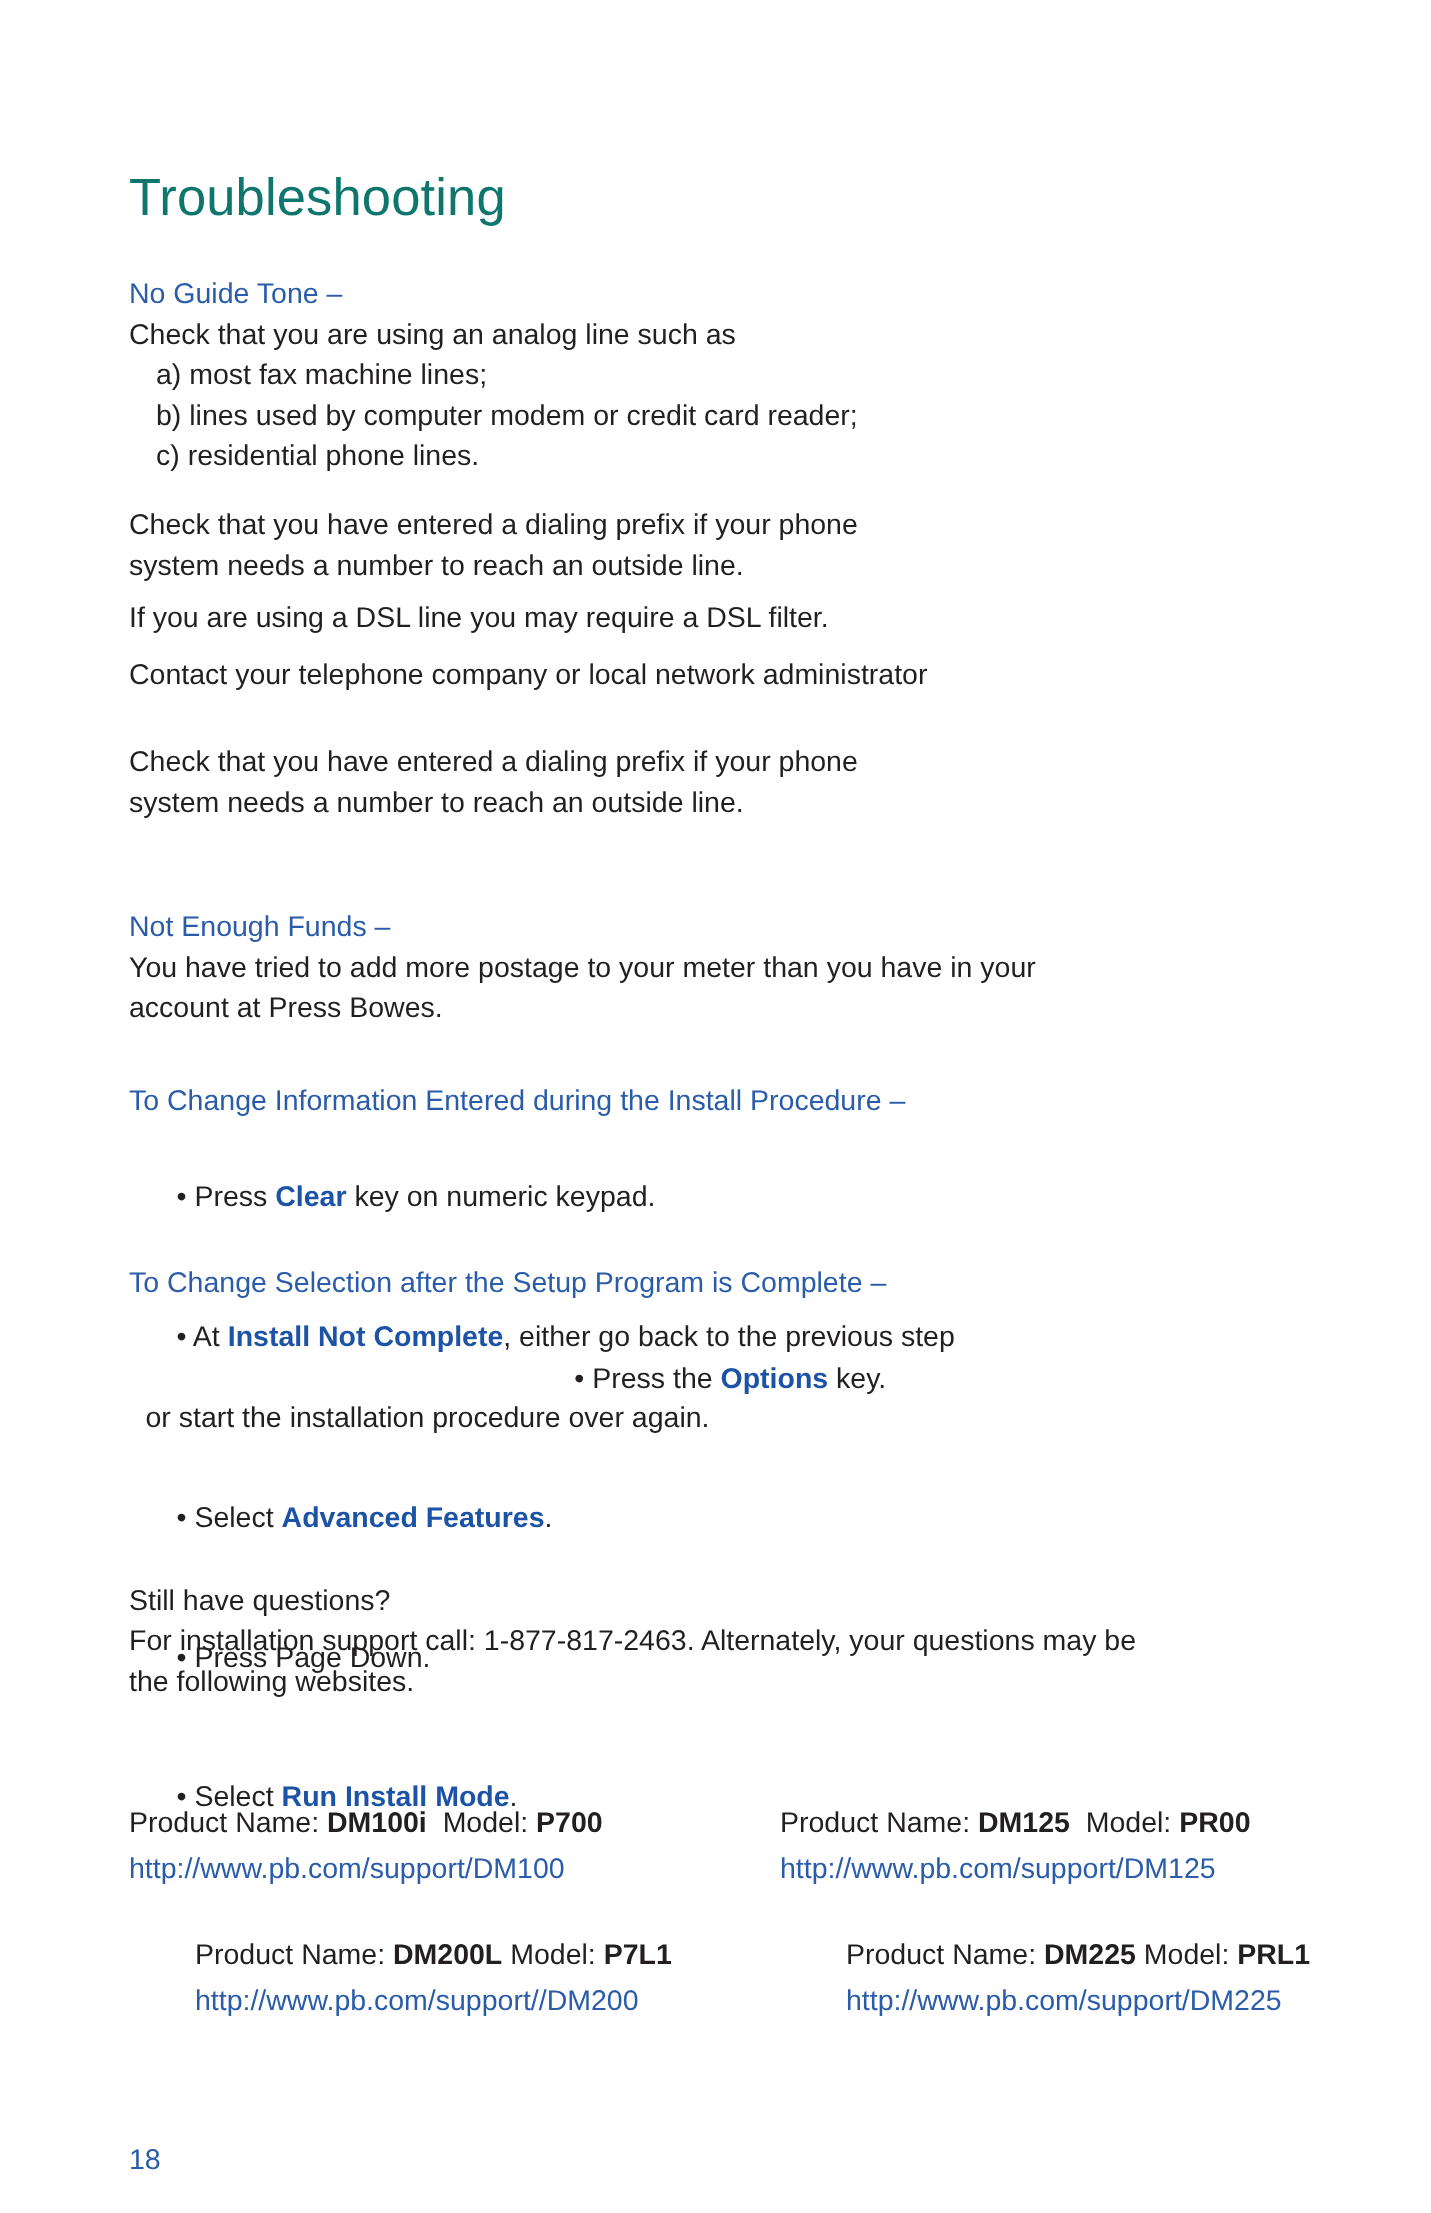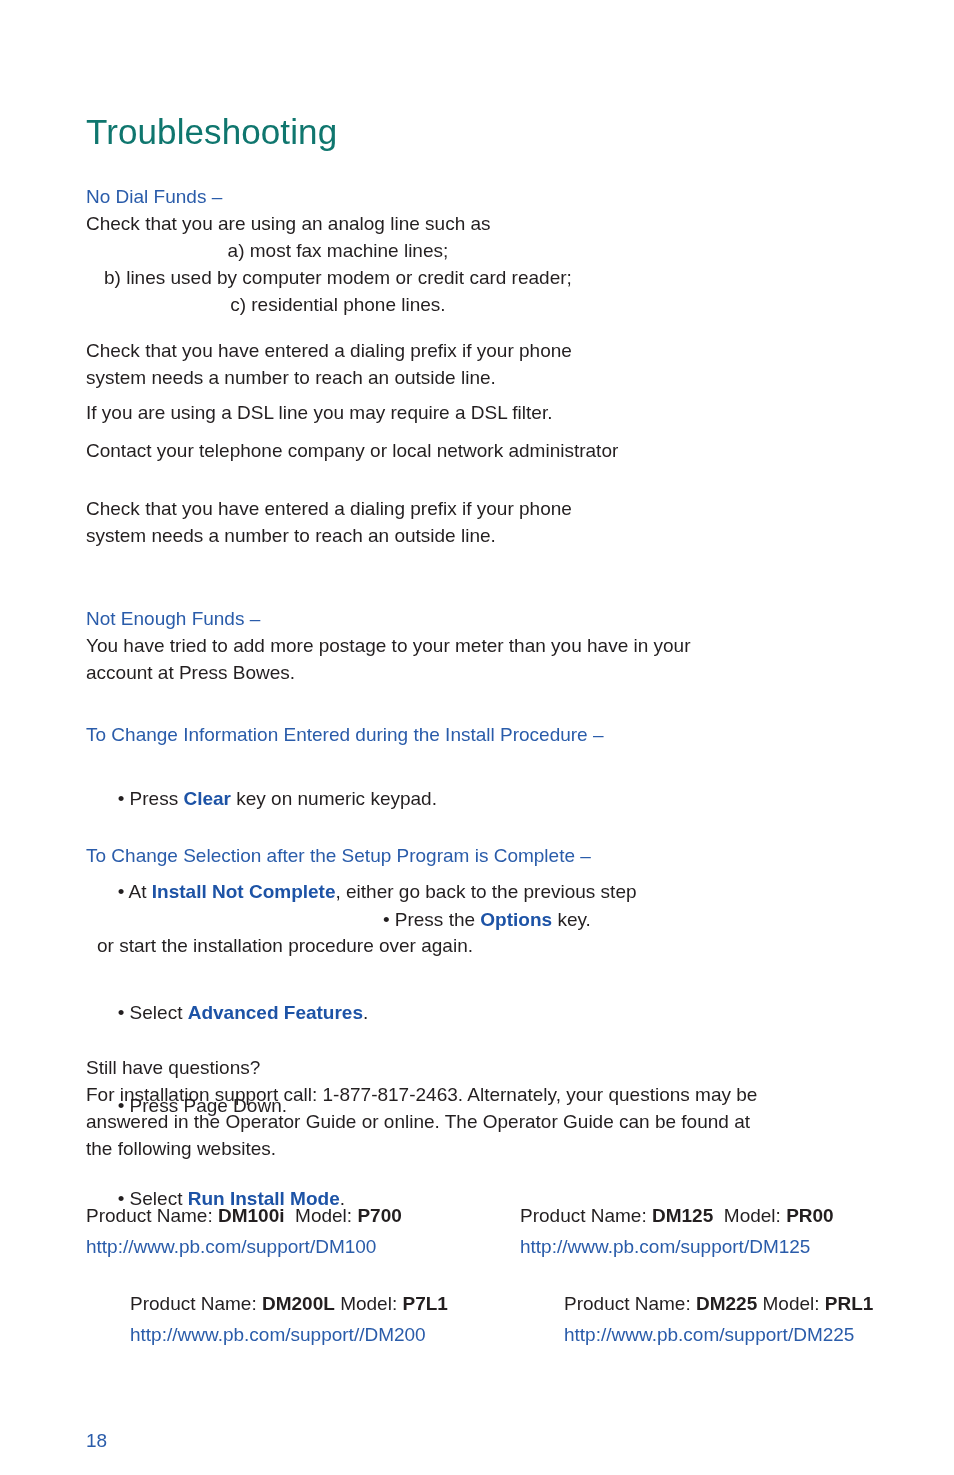--- a/index.html
+++ b/index.html
@@ -45,21 +45,21 @@
     margin: 0;
     white-space: pre;
   }
   .body-line {
     font-size: 19px;
     color: #231f20;
     line-height: 1.42;
     margin: 0;
     white-space: pre;
   }
-  .indent-1 { padding-left: 18px; text-align: center; }
+  .indent-1 { padding-left: 18px; }
   .bold-blue {
     font-weight: bold;
     color: #1d53a6;
   }
   .bold-black {
     font-weight: bold;
     color: #231f20;
   }
 
   
@@ -124,21 +124,21 @@
   }
 </style>
 </head>
 <body>
 
 <div class="page">
 
   <h1 class="page-title">Troubleshooting</h1>
 
   <div class="blk" id="blk-nodialtone">
-    <div class="sec-head">No Dial Funds –</div>
+    <div class="sec-head">No Guide Tone –</div>
     <div class="body-line">Check that you are using an analog line such as</div>
     <div class="body-line indent-1">a) most fax machine lines;</div>
     <div class="body-line indent-1">b) lines used by computer modem or credit card reader;</div>
     <div class="body-line indent-1">c) residential phone lines.</div>
   </div>
 
   <div class="blk" id="blk-checkprefix1">
     <div class="body-line">Check that you have entered a dialing prefix if your phone</div>
     <div class="body-line">system needs a number to reach an outside line.</div>
   </div>
@@ -188,21 +188,20 @@
       <span>• Press Page Down.</span><span class="bold-blue"></span><span></span>
     </div>
     <div class="bullet-row">
       <span>• Select </span><span class="bold-blue">Run Install Mode</span><span>.</span>
     </div>
   </div>
 
   <div class="blk" id="blk-support">
     <div class="body-line">Still have questions?</div>
     <div class="body-line">For installation support call: 1-877-817-2463. Alternately, your questions may be</div>
-    <div class="body-line">answered in the Operator Guide or online. The Operator Guide can be found at</div>
     <div class="body-line">the following websites.</div>
   </div>
 
   <div class="products">
 
     <div class="prod-row">
       <div class="prod-cell">
         <div class="prod-name"><span>Product Name: </span><span class="bold-black">DM100i</span><span>  Model: </span><span class="bold-black">P700</span></div>
         <a class="prod-url" href="#">http://www.pb.com/support/DM100</a>
       </div>

